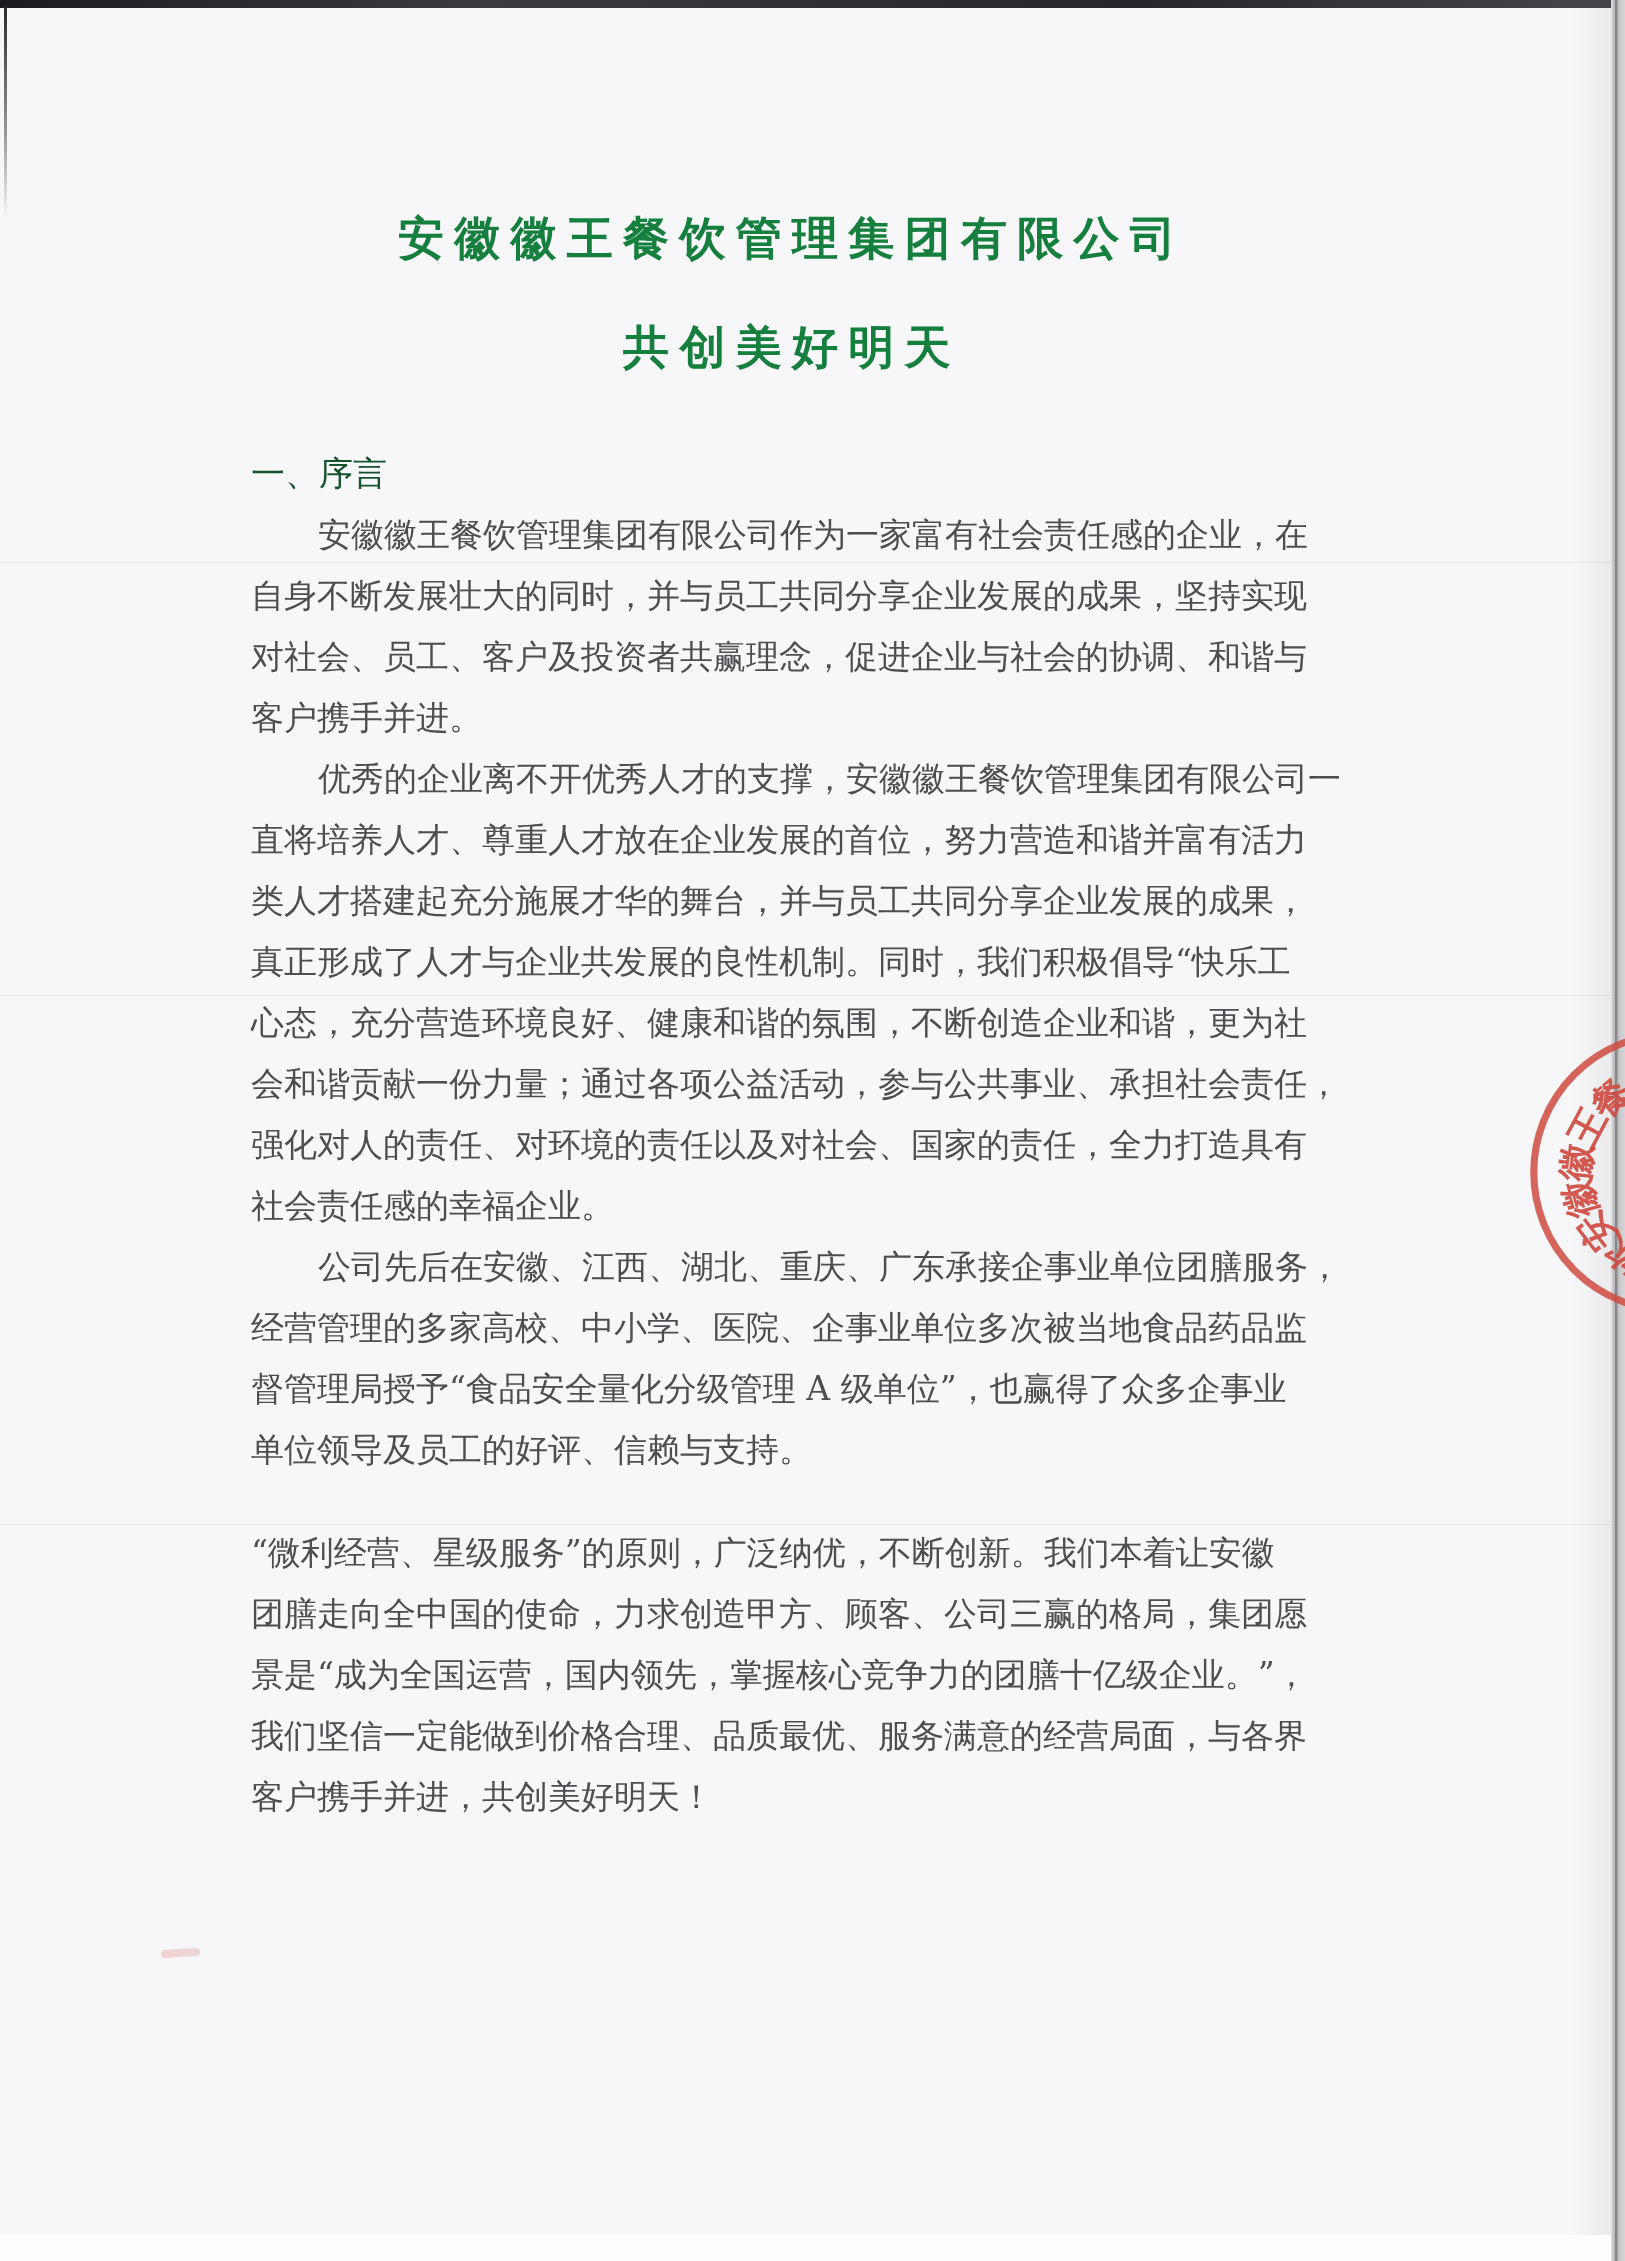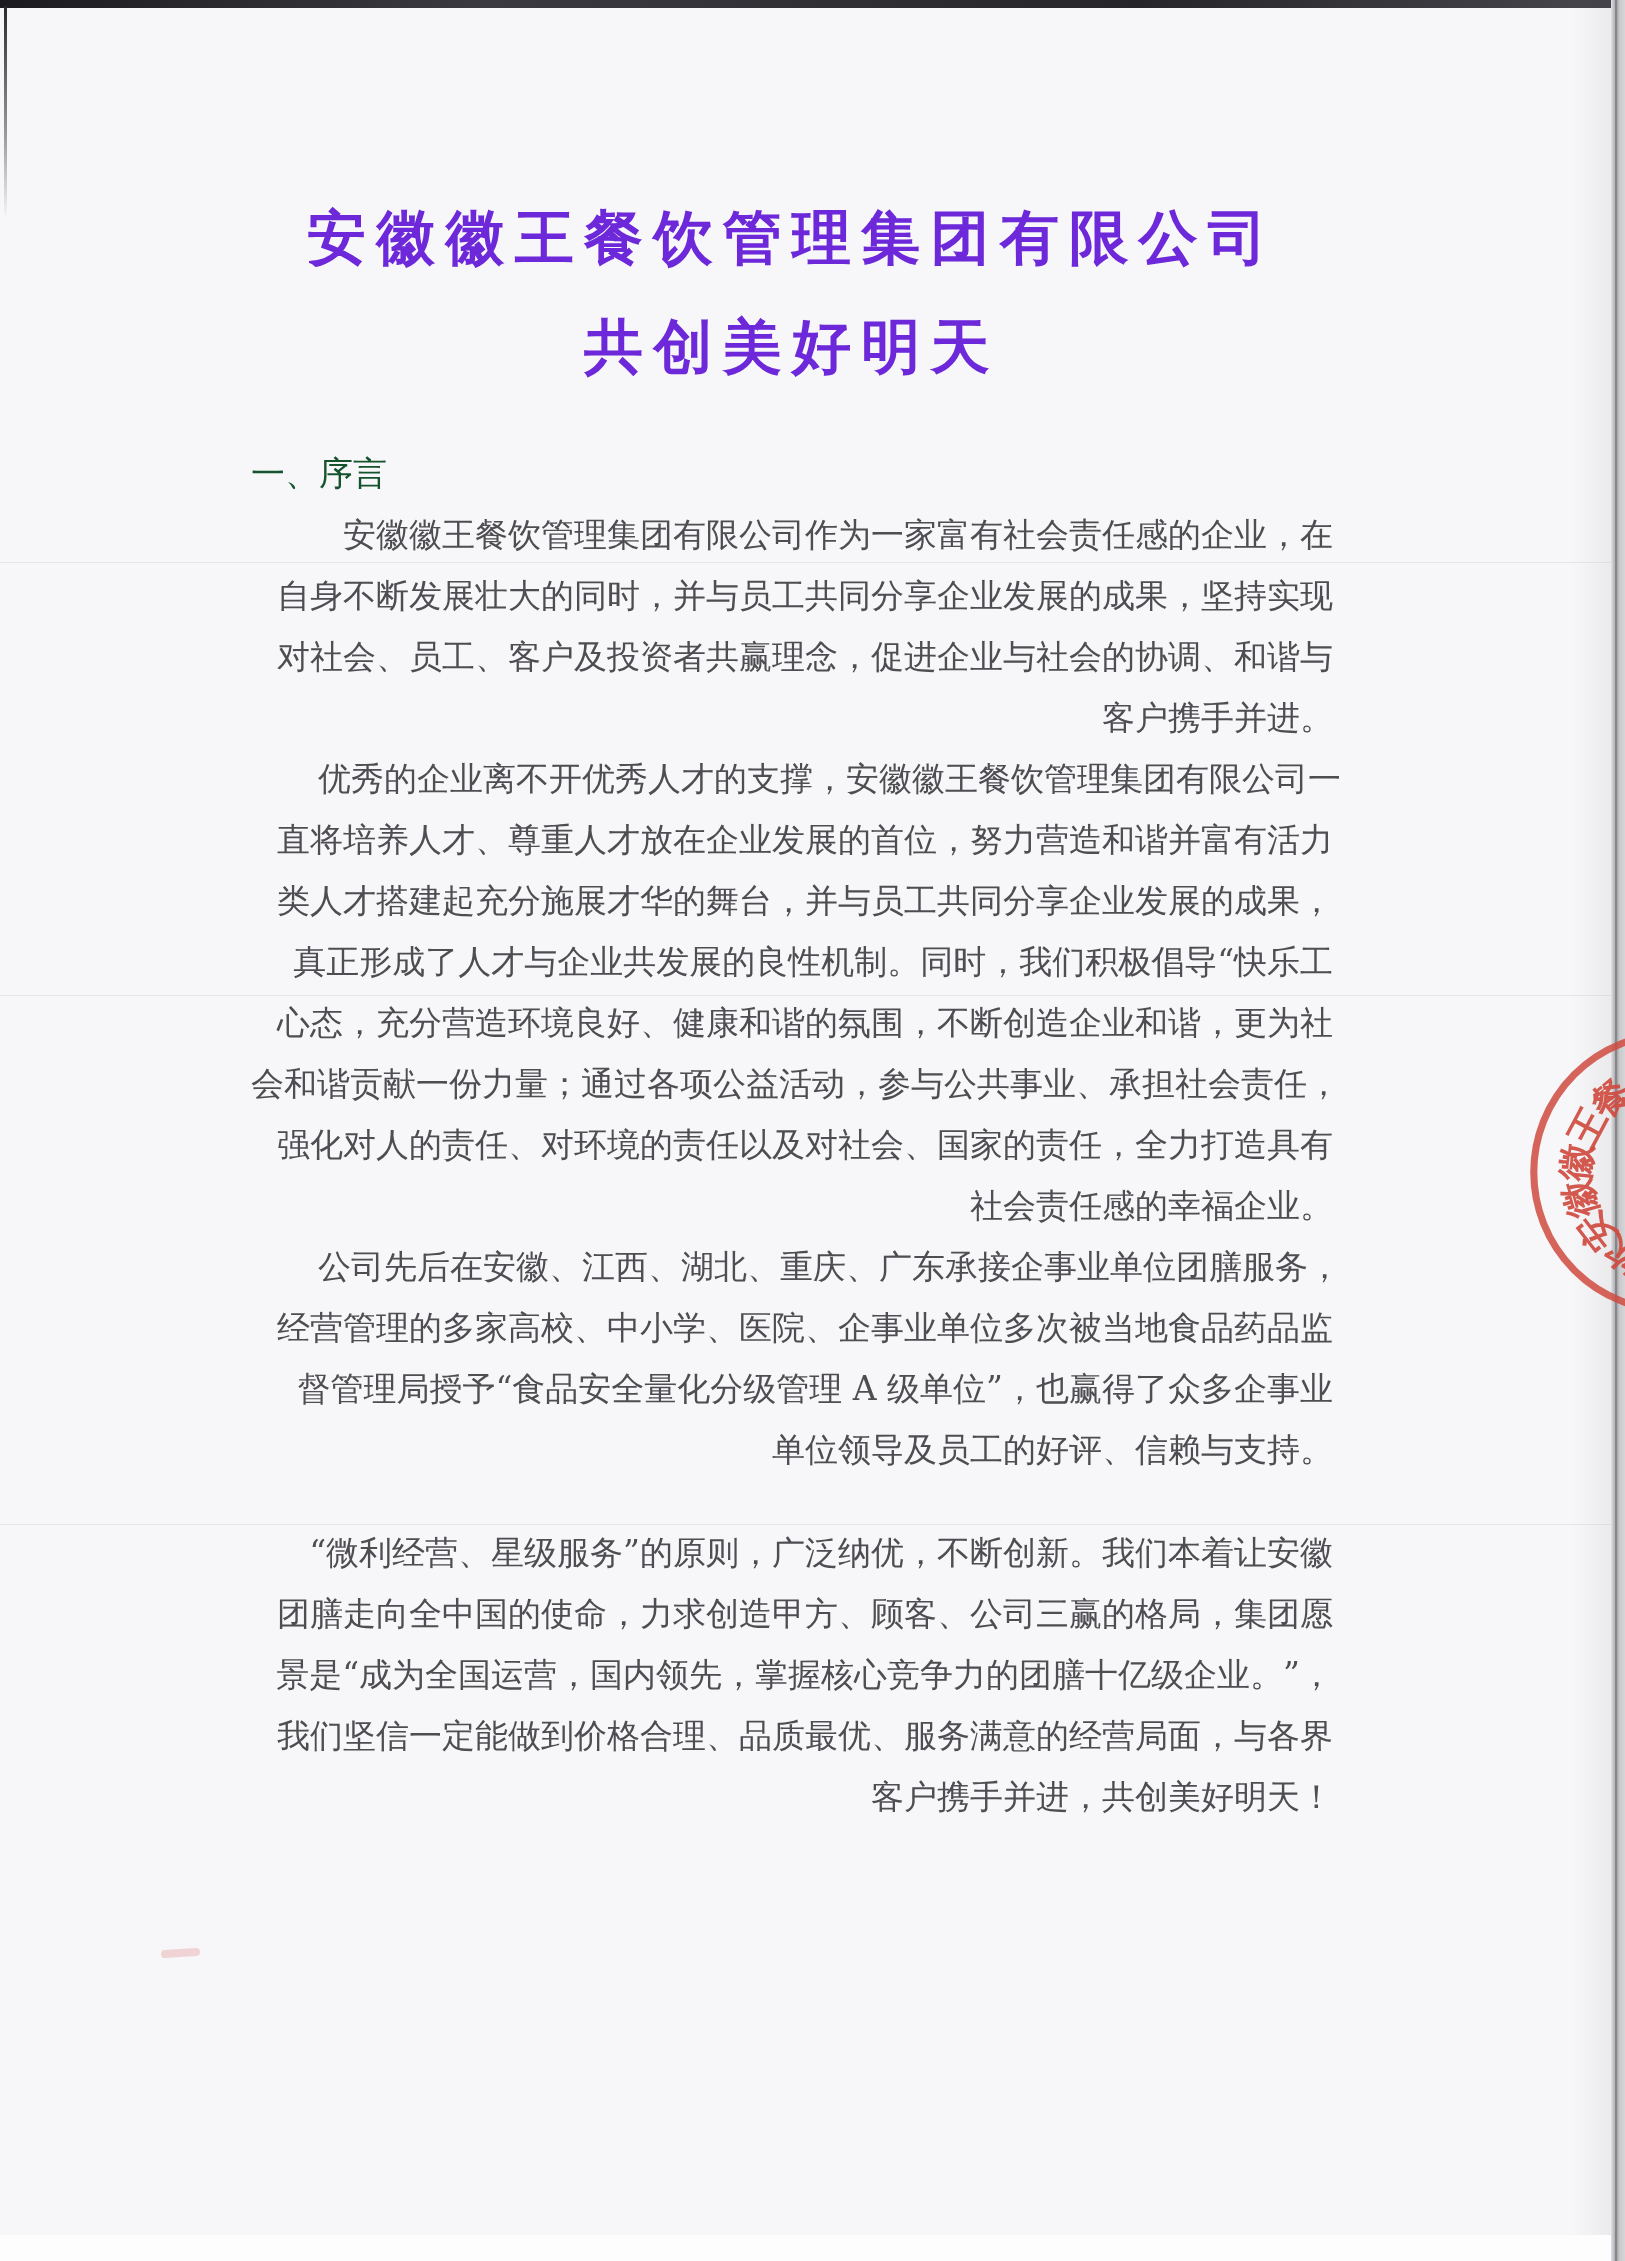--- a/index.html
+++ b/index.html
@@ -43,31 +43,31 @@
   .smudge{
     position:absolute;left:161px;top:1949px;width:39px;height:7.7px;
     background:rgba(225,130,130,.3);border-radius:3.9px;transform:rotate(-4deg);
   }
   
   .content{
     position:absolute;left:251px;top:196px;width:1082px;
     color:#4e4e52;
   }
   .title{
-    font-size:59px;font-weight:700;letter-spacing:10.3px;
-    line-height:84px;text-align:center;color:#6d28d9;
+    font-size:46px;font-weight:700;letter-spacing:10.3px;
+    line-height:84px;text-align:center;color:#15803d;
     white-space:nowrap;
   }
   .title2{margin-top:24.5px;}
   .heading{
     margin-top:54px;font-size:34px;line-height:61px;color:#14532d;
     white-space:nowrap;
   }
   .line{
-    font-size:33px;line-height:61px;white-space:nowrap;color:#4e4e52;text-align:right;
+    font-size:33px;line-height:61px;white-space:nowrap;color:#4e4e52;
   }
   .indent{text-indent:67px;}
   .para4{margin-top:42px;}
   
   .stamp{position:absolute;left:1495px;top:1005px;}
   .stamp text{
     font-size:58px;font-weight:600;font-family:"DejaVu Serif", serif;
   }
 </style>
 </head>

